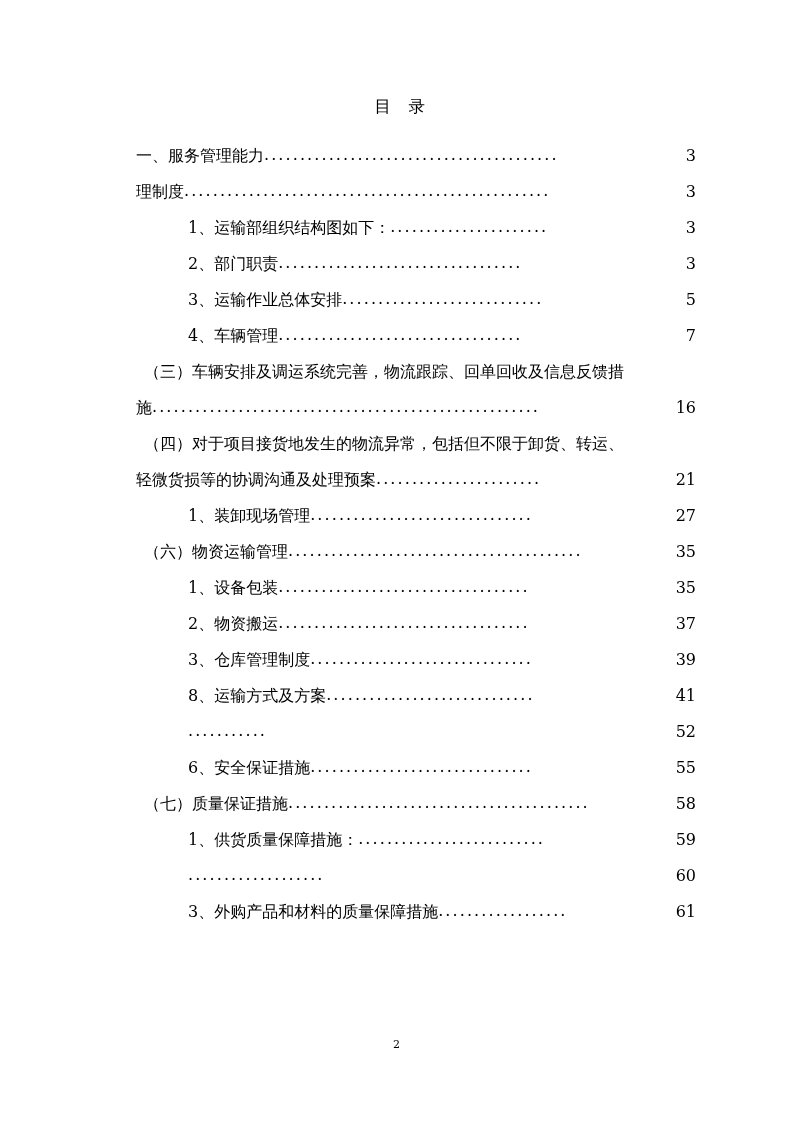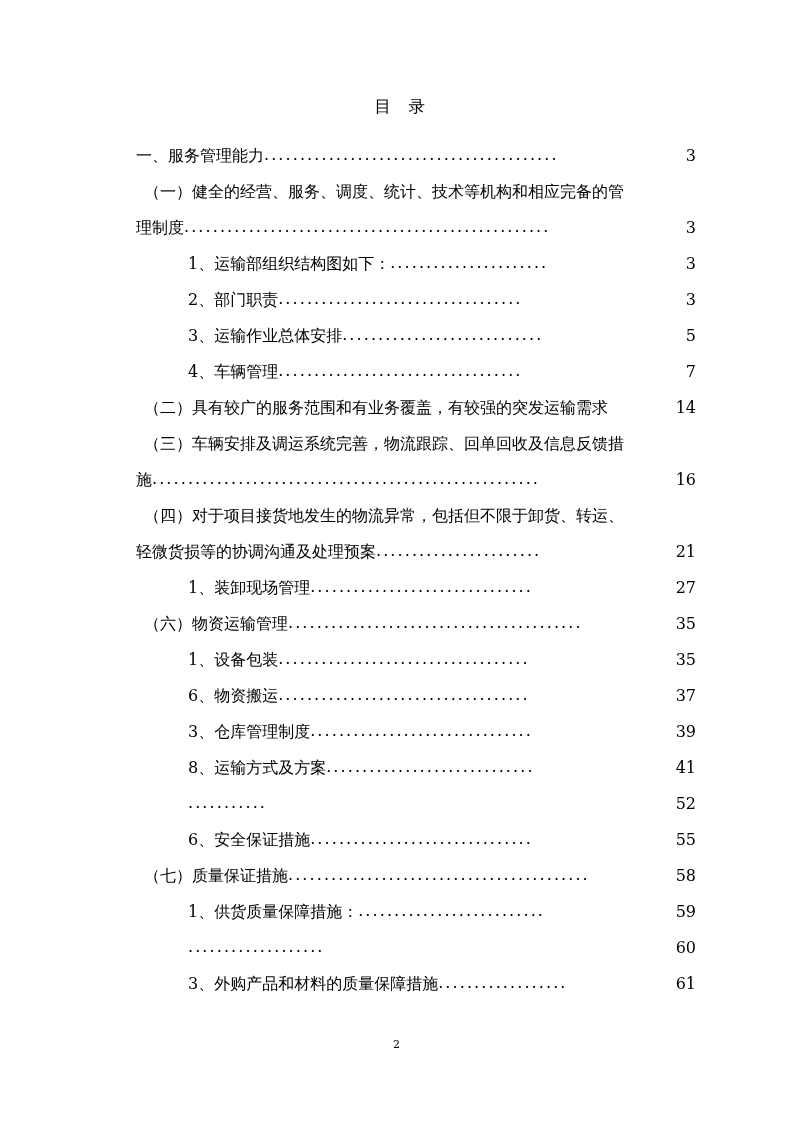--- a/index.html
+++ b/index.html
@@ -112,25 +112,20 @@
   <div class="content">
 
     <div class="doc-title">目　录</div>
 
     <div class="toc-list" id="toc-list">
         <div class="toc-entry lvl-1">
           <span class="toc-title">一、服务管理能力</span>
           <span class="toc-dots">.........................................</span>
           <span class="toc-page">3</span>
         </div>
-        <div class="toc-entry lvl-2">
-          <span class="toc-title">（一）健全的经营、服务、调度、统计、技术等机构和相应完备的管</span>
-          <span class="toc-dots none"></span>
-          <span class="toc-page"></span>
-        </div>
         <div class="toc-entry lvl-1 wrapped">
           <span class="toc-title">理制度</span>
           <span class="toc-dots">...................................................</span>
           <span class="toc-page">3</span>
         </div>
         <div class="toc-entry lvl-3">
           <span class="toc-title">1、运输部组织结构图如下：</span>
           <span class="toc-dots">......................</span>
           <span class="toc-page">3</span>
         </div>
@@ -141,25 +136,20 @@
         </div>
         <div class="toc-entry lvl-3">
           <span class="toc-title">3、运输作业总体安排</span>
           <span class="toc-dots">............................</span>
           <span class="toc-page">5</span>
         </div>
         <div class="toc-entry lvl-3">
           <span class="toc-title">4、车辆管理</span>
           <span class="toc-dots">..................................</span>
           <span class="toc-page">7</span>
-        </div>
-        <div class="toc-entry lvl-2">
-          <span class="toc-title">（二）具有较广的服务范围和有业务覆盖，有较强的突发运输需求</span>
-          <span class="toc-dots none"></span>
-          <span class="toc-page">14</span>
         </div>
         <div class="toc-entry lvl-2">
           <span class="toc-title">（三）车辆安排及调运系统完善，物流跟踪、回单回收及信息反馈措</span>
           <span class="toc-dots none"></span>
           <span class="toc-page"></span>
         </div>
         <div class="toc-entry lvl-1 wrapped">
           <span class="toc-title">施</span>
           <span class="toc-dots">......................................................</span>
           <span class="toc-page">16</span>
@@ -183,21 +173,21 @@
           <span class="toc-title">（六）物资运输管理</span>
           <span class="toc-dots">.........................................</span>
           <span class="toc-page">35</span>
         </div>
         <div class="toc-entry lvl-3">
           <span class="toc-title">1、设备包装</span>
           <span class="toc-dots">...................................</span>
           <span class="toc-page">35</span>
         </div>
         <div class="toc-entry lvl-3">
-          <span class="toc-title">6、物资搬运</span>
+          <span class="toc-title">2、物资搬运</span>
           <span class="toc-dots">...................................</span>
           <span class="toc-page">37</span>
         </div>
         <div class="toc-entry lvl-3">
           <span class="toc-title">3、仓库管理制度</span>
           <span class="toc-dots">...............................</span>
           <span class="toc-page">39</span>
         </div>
         <div class="toc-entry lvl-3">
           <span class="toc-title">8、运输方式及方案</span>

